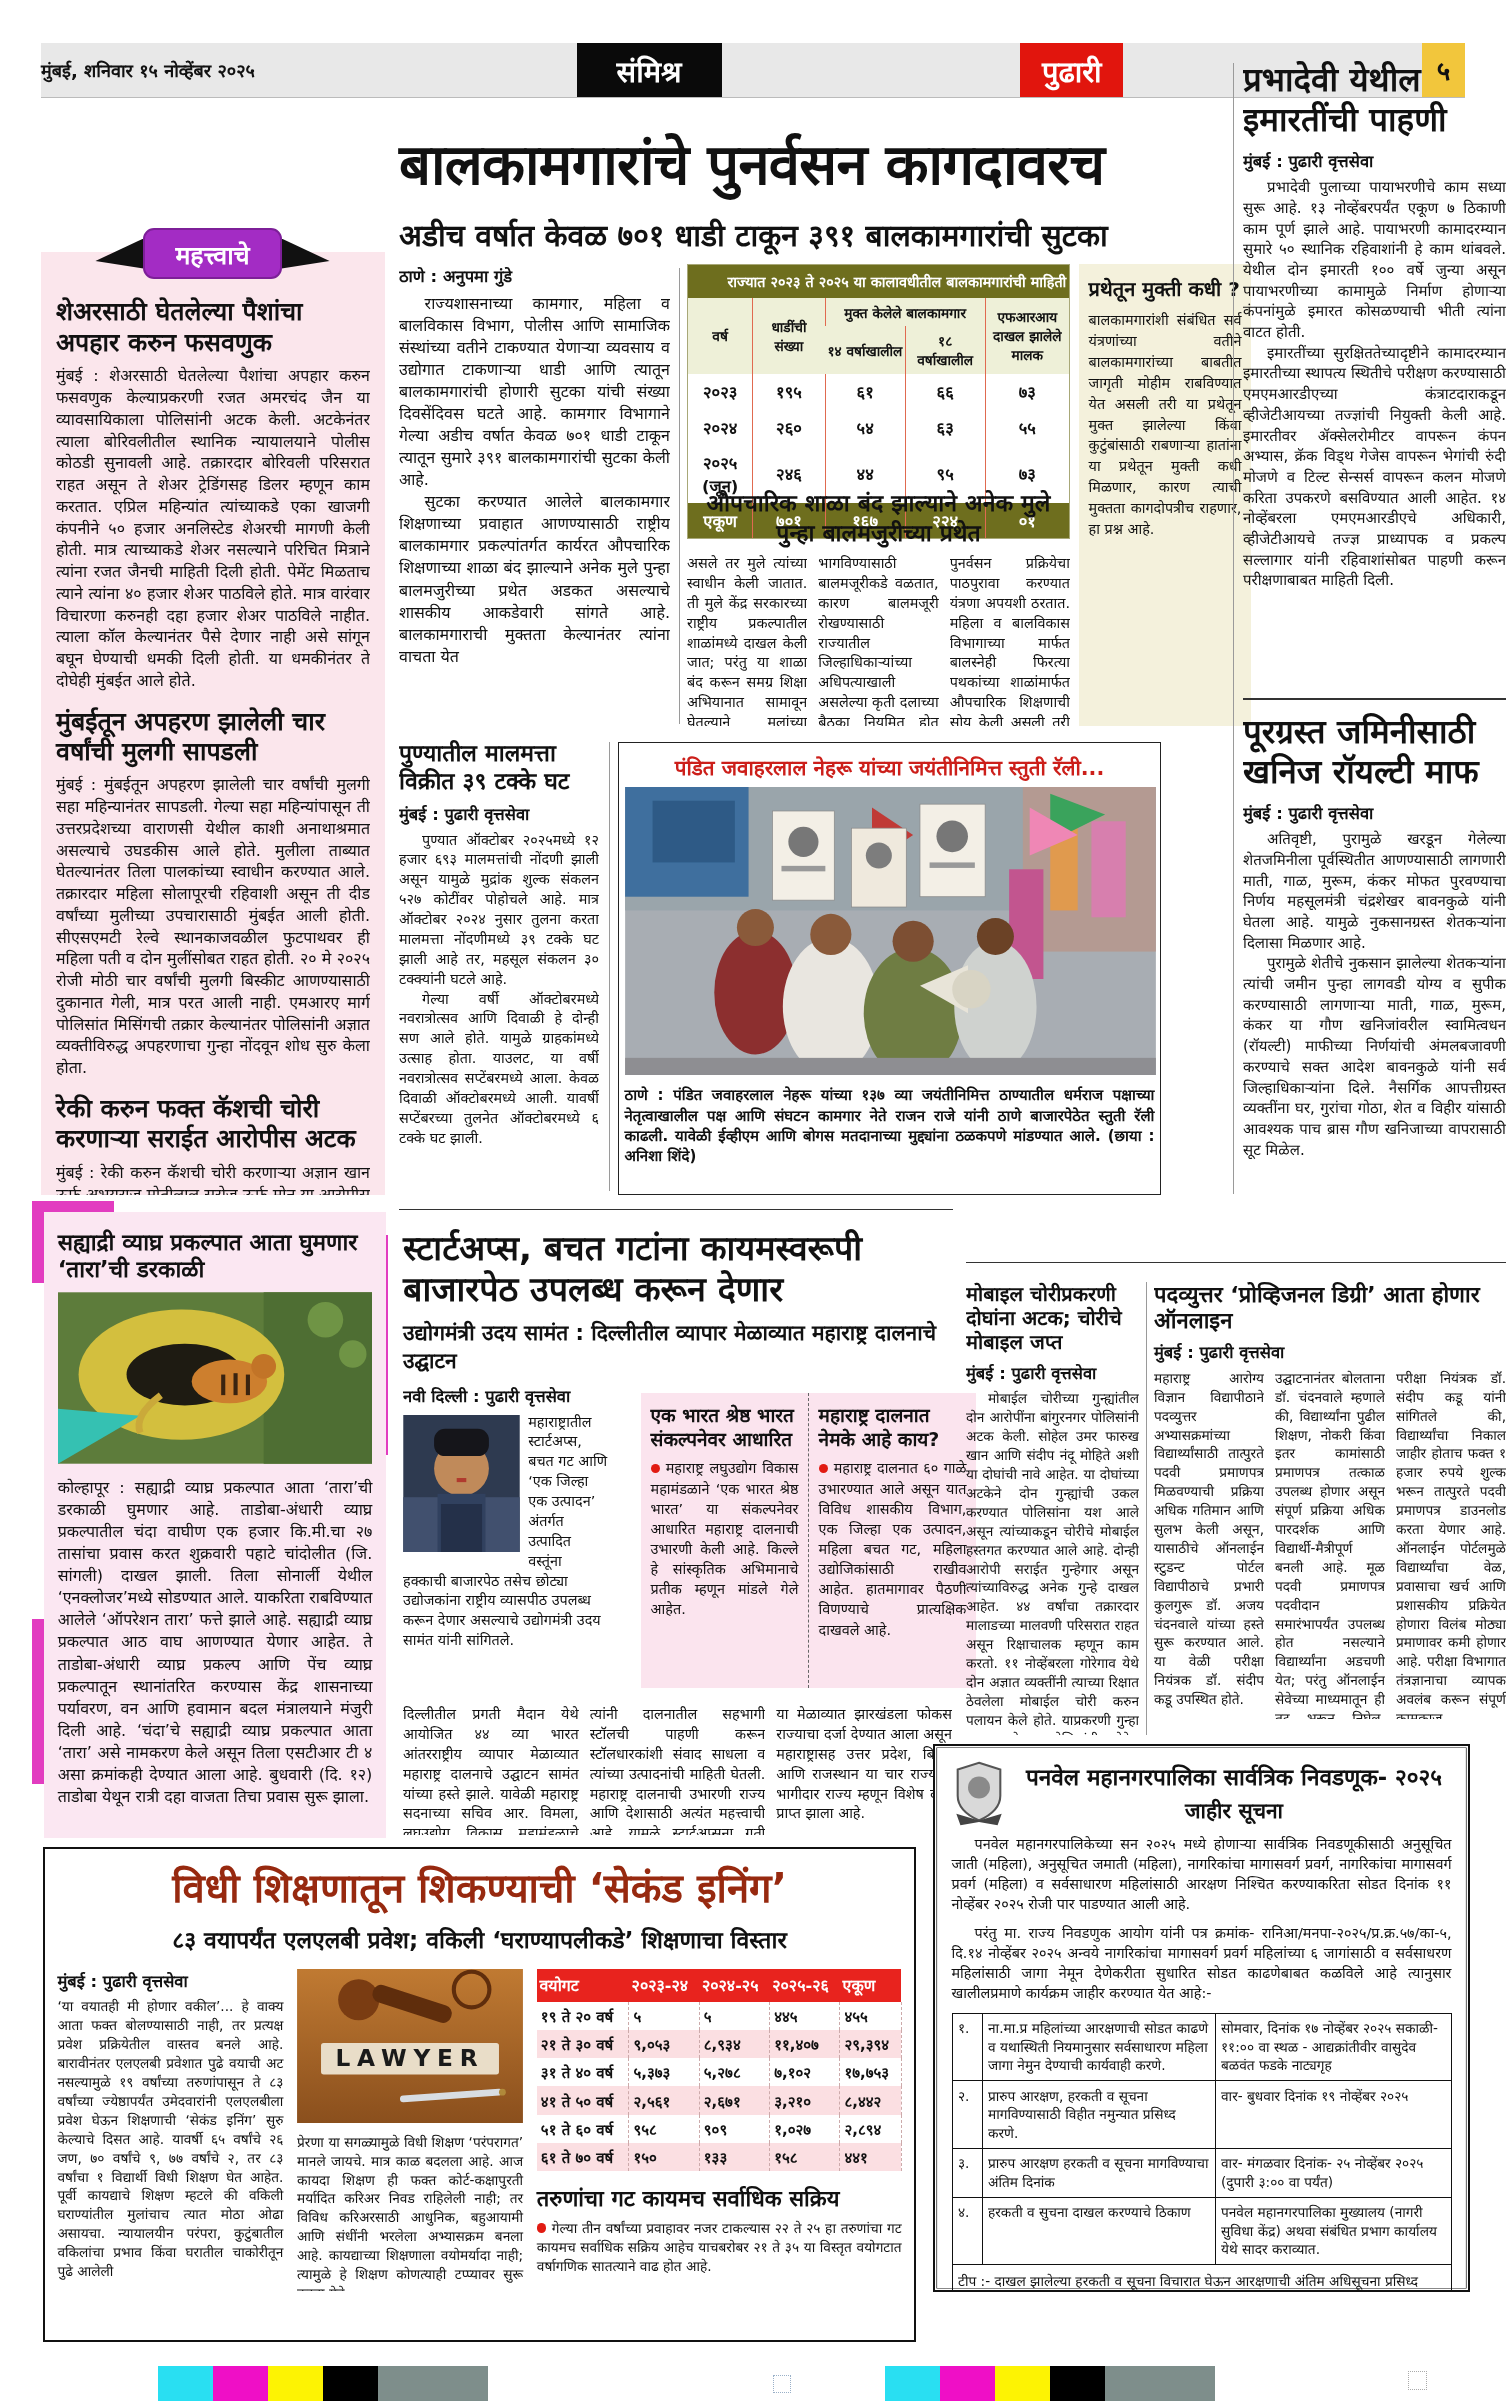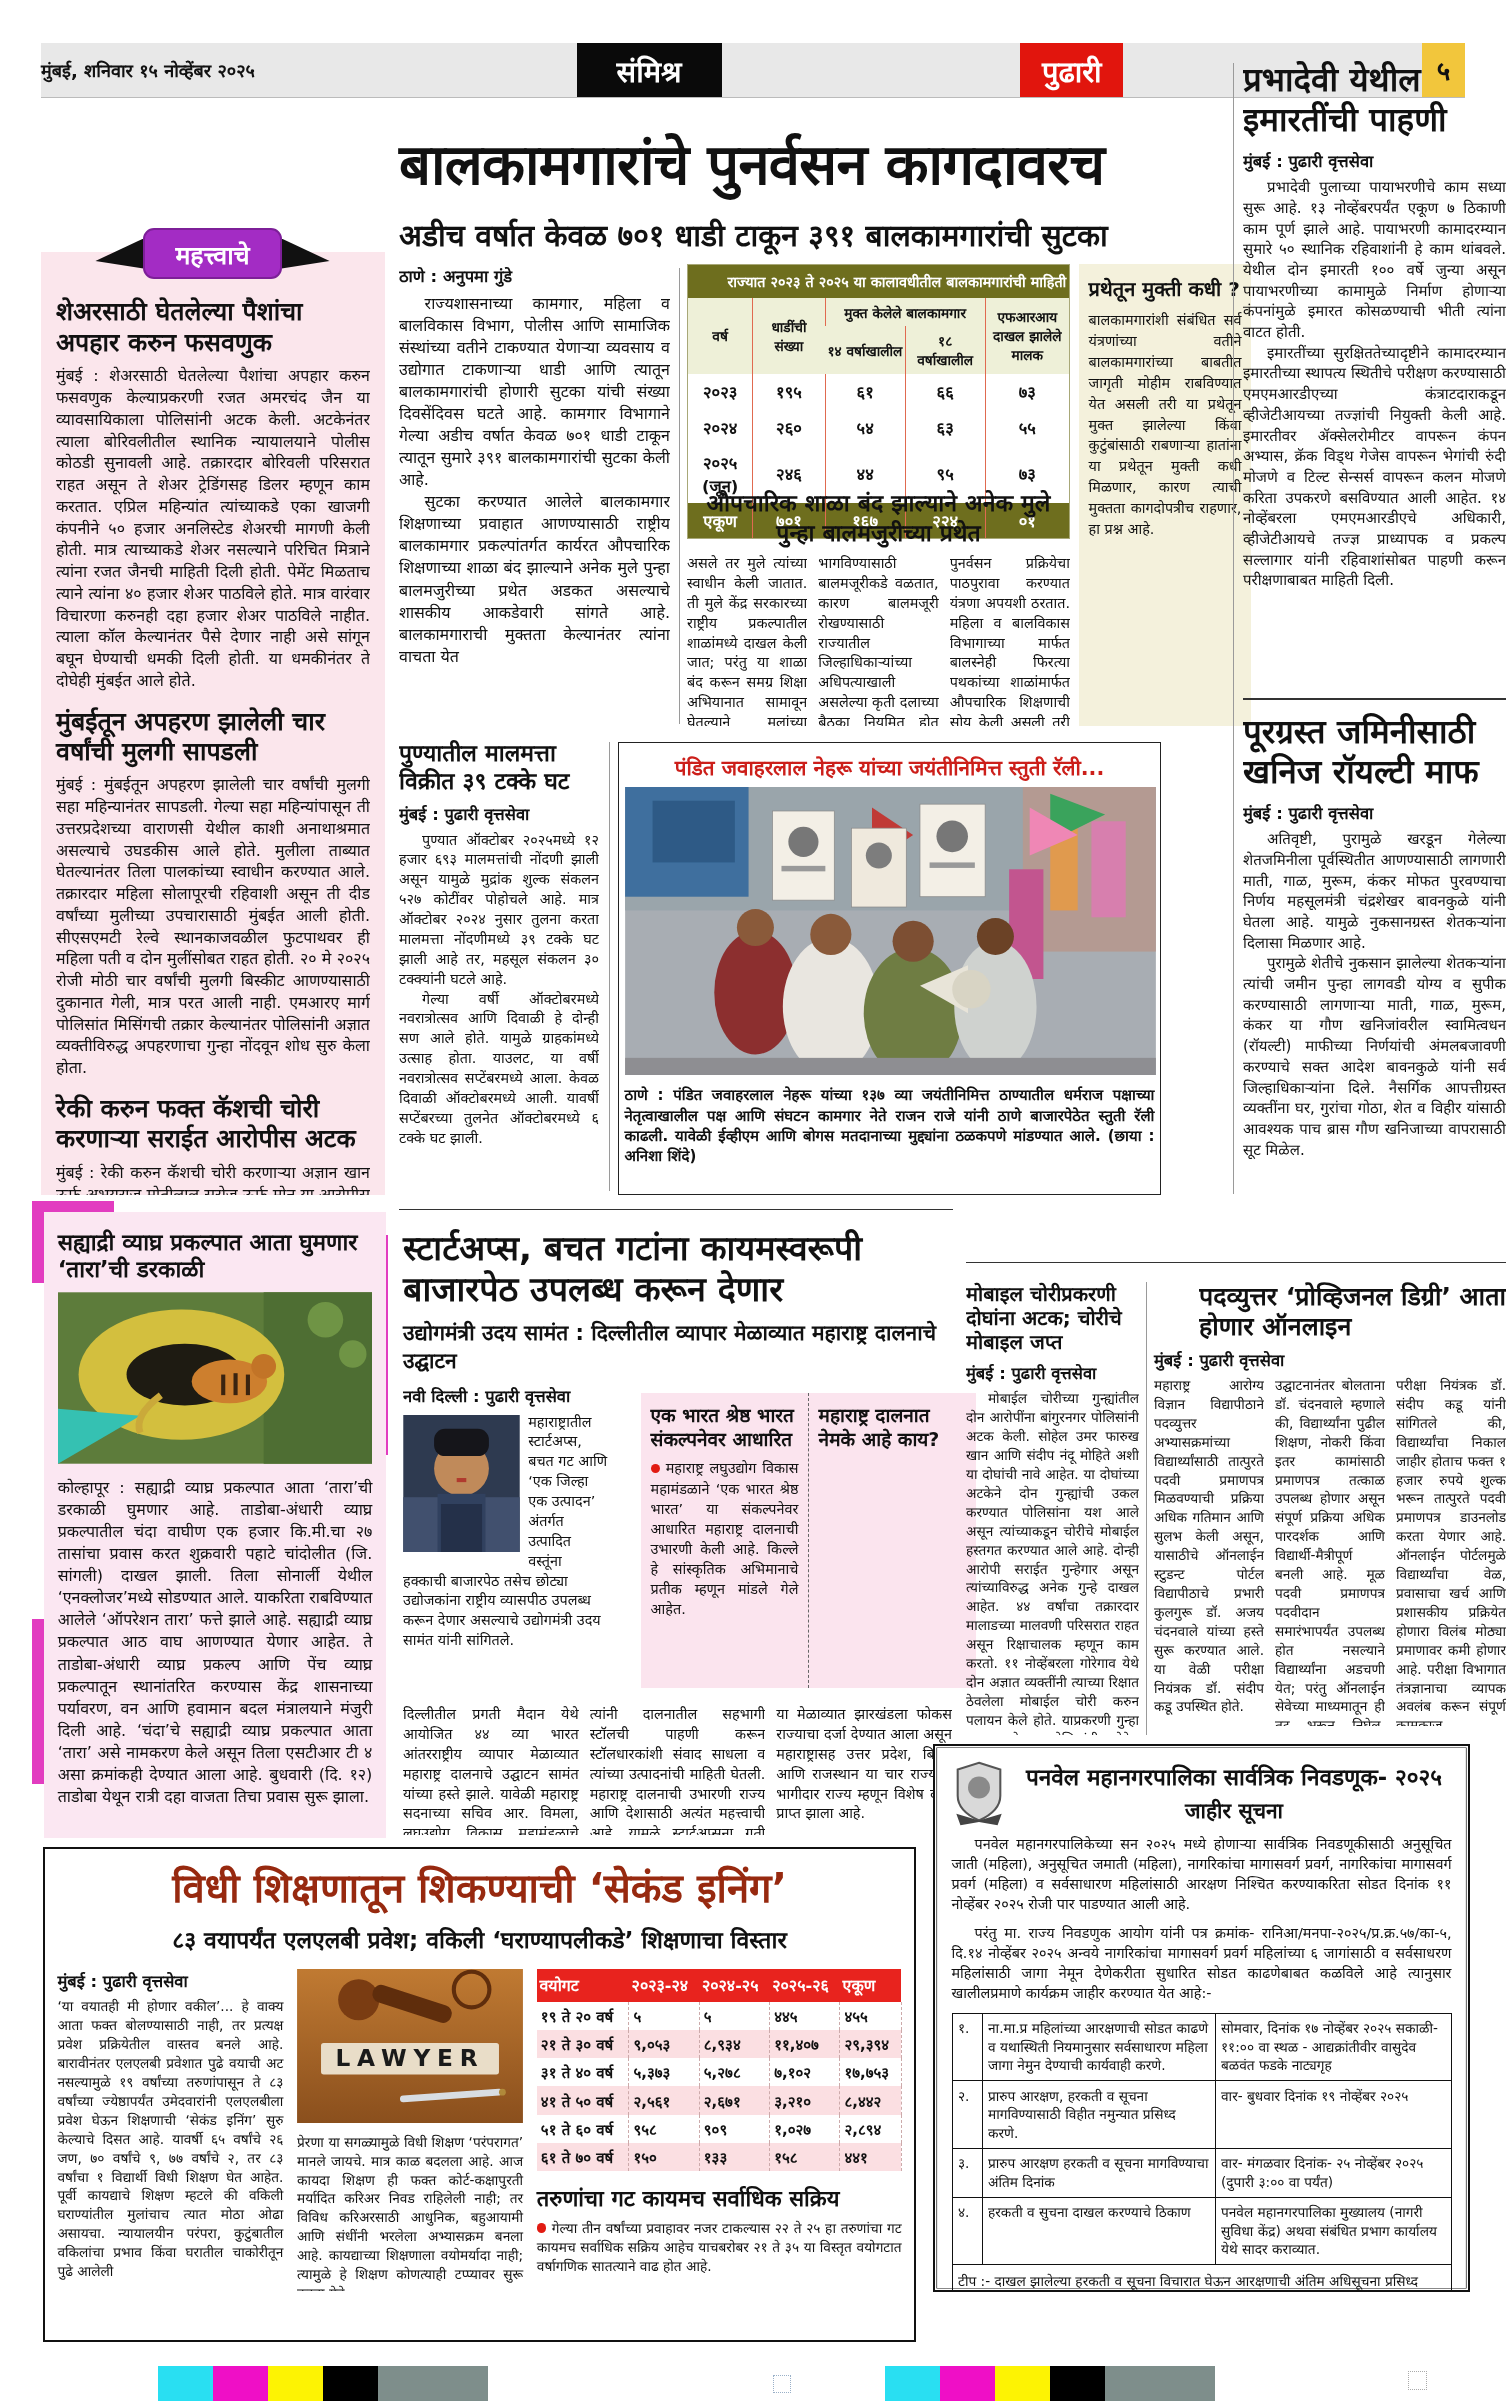--- a/index.html
+++ b/index.html
@@ -298,38 +298,39 @@
       </svg>
       <span class="bodytext jt" style="font-size:14.4px;">महाराष्ट्रातील स्टार्टअप्स, बचत गट आणि ‘एक जिल्हा एक उत्पादन’ अंतर्गत उत्पादित वस्तूंना हक्काची बाजारपेठ तसेच छोट्या उद्योजकांना राष्ट्रीय व्यासपीठ उपलब्ध करून देणार असल्याचे उद्योगमंत्री उदय सामंत यांनी सांगितले.</span>
     </div>
     <div class="abs pinkpanel" style="left:214px; top:165px; width:335px; height:295px;">
       <div>
         <div class="pp-title">एक भारत श्रेष्ठ भारत संकल्पनेवर आधारित</div>
         <div style="font-size:14.4px; line-height:1.4; text-align:justify;"><span class="bullet"></span><span>महाराष्ट्र लघुउद्योग विकास महामंडळाने ‘एक भारत श्रेष्ठ भारत’ या संकल्पनेवर आधारित महाराष्ट्र दालनाची उभारणी केली आहे. किल्ले हे सांस्कृतिक अभिमानाचे प्रतीक म्हणून मांडले गेले आहेत.</span></div>
       </div>
       <div>
         <div class="pp-title">महाराष्ट्र दालनात नेमके आहे काय?</div>
+        <div style="font-size:14.4px; line-height:1.4; text-align:justify;"><span class="bullet"></span><span>महाराष्ट्र दालनात ६० गाळे उभारण्यात आले असून यात विविध शासकीय विभाग, एक जिल्हा एक उत्पादन, महिला बचत गट, महिला उद्योजिकांसाठी राखीव आहेत. हातमागावर पैठणी विणण्याचे प्रात्यक्षिक दाखवले आहे.</span></div>
       </div>
     </div>
     <div class="abs threecol" style="left:0; top:477px; width:549px; height:130px;">
       <div>दिल्लीतील प्रगती मैदान येथे आयोजित ४४ व्या भारत आंतरराष्ट्रीय व्यापार मेळाव्यात महाराष्ट्र दालनाचे उद्घाटन सामंत यांच्या हस्ते झाले. यावेळी महाराष्ट्र सदनाच्या सचिव आर. विमला, लघुउद्योग विकास महामंडळाचे व्यवस्थापकीय संचालक विवेक पानसरे आणि सह व्यवस्थापकीय संचालक प्रशाली दिघावकर उपस्थित होते.</div>
       <div>त्यांनी दालनातील सहभागी स्टॉलची पाहणी करून स्टॉलधारकांशी संवाद साधला व त्यांच्या उत्पादनांची माहिती घेतली. महाराष्ट्र दालनाची उभारणी राज्य आणि देशासाठी अत्यंत महत्त्वाची आहे. यामुळे स्टार्टअप्सना गती मिळेल तसेच गुंतवणुकीला चालना मिळेल, असेही त्यांनी सांगितले.</div>
       <div>या मेळाव्यात झारखंडला फोकस राज्याचा दर्जा देण्यात आला असून महाराष्ट्रासह उत्तर प्रदेश, बिहार आणि राजस्थान या चार राज्यांना भागीदार राज्य म्हणून विशेष दर्जा प्राप्त झाला आहे.</div>
     </div>
   </div>
 
   <div class="abs ov" style="left:966px; top:1282px; width:173px; height:453px;">
     <div class="art-head-2" style="font-size:20px;">मोबाइल चोरीप्रकरणी दोघांना अटक; चोरीचे मोबाइल जप्त</div>
     <div class="byline" style="margin-top:6.9px;">मुंबई : पुढारी वृत्तसेवा</div>
     <p class="bodytext jt ind" style="font-size:13.7px;">मोबाईल चोरीच्या गुन्ह्यांतील दोन आरोपींना बांगुरनगर पोलिसांनी अटक केली. सोहेल उमर फारुख खान आणि संदीप नंदू मोहिते अशी या दोघांची नावे आहेत. या दोघांच्या अटकेने दोन गुन्ह्यांची उकल करण्यात पोलिसांना यश आले असून त्यांच्याकडून चोरीचे मोबाईल हस्तगत करण्यात आले आहे. दोन्ही आरोपी सराईत गुन्हेगार असून त्यांच्याविरुद्ध अनेक गुन्हे दाखल आहेत. ४४ वर्षांचा तक्रारदार मालाडच्या मालवणी परिसरात राहत असून रिक्षाचालक म्हणून काम करतो. ११ नोव्हेंबरला गोरेगाव येथे दोन अज्ञात व्यक्तींनी त्याच्या रिक्षात ठेवलेला मोबाईल चोरी करुन पलायन केले होते. याप्रकरणी गुन्हा दाखल होताच पोलिसांनी सोहेल खानला अटक केली.</p>
   </div>
   <div class="abs vline" style="left:1146px; top:1282px; height:453px;"></div>
 
   <div class="abs" style="left:1154px; top:1282px; width:352px; height:453px;">
-    <div class="art-head-2 ov" style="font-size:25px; white-space:normal;margin-left:45px;">पदव्युत्तर ‘प्रोव्हिजनल डिग्री’ आता होणार ऑनलाइन</div>
+    <div class="art-head-2 ov" style="font-size:22px; white-space:normal;">पदव्युत्तर ‘प्रोव्हिजनल डिग्री’ आता होणार ऑनलाइन</div>
     <div class="byline" style="margin-top:5.5px;">मुंबई : पुढारी वृत्तसेवा</div>
     <div class="threecol" style="height:350px; margin-top:2.7px;">
       <div style="font-size:13.7px;">महाराष्ट्र आरोग्य विज्ञान विद्यापीठाने पदव्युत्तर अभ्यासक्रमांच्या विद्यार्थ्यांसाठी तात्पुरते पदवी प्रमाणपत्र मिळवण्याची प्रक्रिया अधिक गतिमान आणि सुलभ केली असून, यासाठीचे ऑनलाईन स्टुडन्ट पोर्टल विद्यापीठाचे प्रभारी कुलगुरू डॉ. अजय चंदनवाले यांच्या हस्ते सुरू करण्यात आले. या वेळी परीक्षा नियंत्रक डॉ. संदीप कडू उपस्थित होते.</div>
       <div style="font-size:13.7px;">उद्घाटनानंतर बोलताना डॉ. चंदनवाले म्हणाले की, विद्यार्थ्यांना पुढील शिक्षण, नोकरी किंवा इतर कामांसाठी प्रमाणपत्र तत्काळ उपलब्ध होणार असून संपूर्ण प्रक्रिया अधिक पारदर्शक आणि विद्यार्थी-मैत्रीपूर्ण बनली आहे. मूळ पदवी प्रमाणपत्र पदवीदान समारंभापर्यंत उपलब्ध होत नसल्याने विद्यार्थ्यांना अडचणी येत; परंतु ऑनलाईन सेवेच्या माध्यमातून ही तूट भरून निघेल, असेही त्यांनी नमूद केले.</div>
       <div style="font-size:13.7px;">परीक्षा नियंत्रक डॉ. संदीप कडू यांनी सांगितले की, विद्यार्थ्यांचा निकाल जाहीर होताच फक्त १ हजार रुपये शुल्क भरून तात्पुरते पदवी प्रमाणपत्र डाउनलोड करता येणार आहे. ऑनलाईन पोर्टलमुळे विद्यार्थ्यांचा वेळ, प्रवासाचा खर्च आणि प्रशासकीय प्रक्रियेत होणारा विलंब मोठ्या प्रमाणावर कमी होणार आहे. परीक्षा विभागात तंत्रज्ञानाचा व्यापक अवलंब करून संपूर्ण कामकाज ऑटोमेशनकडे नेण्यात आले आहे.</div>
     </div>
   </div>
 
   <div class="abs law-box" style="left:43px; top:1847px; width:873px; height:495px;">
     <div class="law-head">विधी शिक्षणातून शिकण्याची ‘सेकंड इनिंग’</div>

